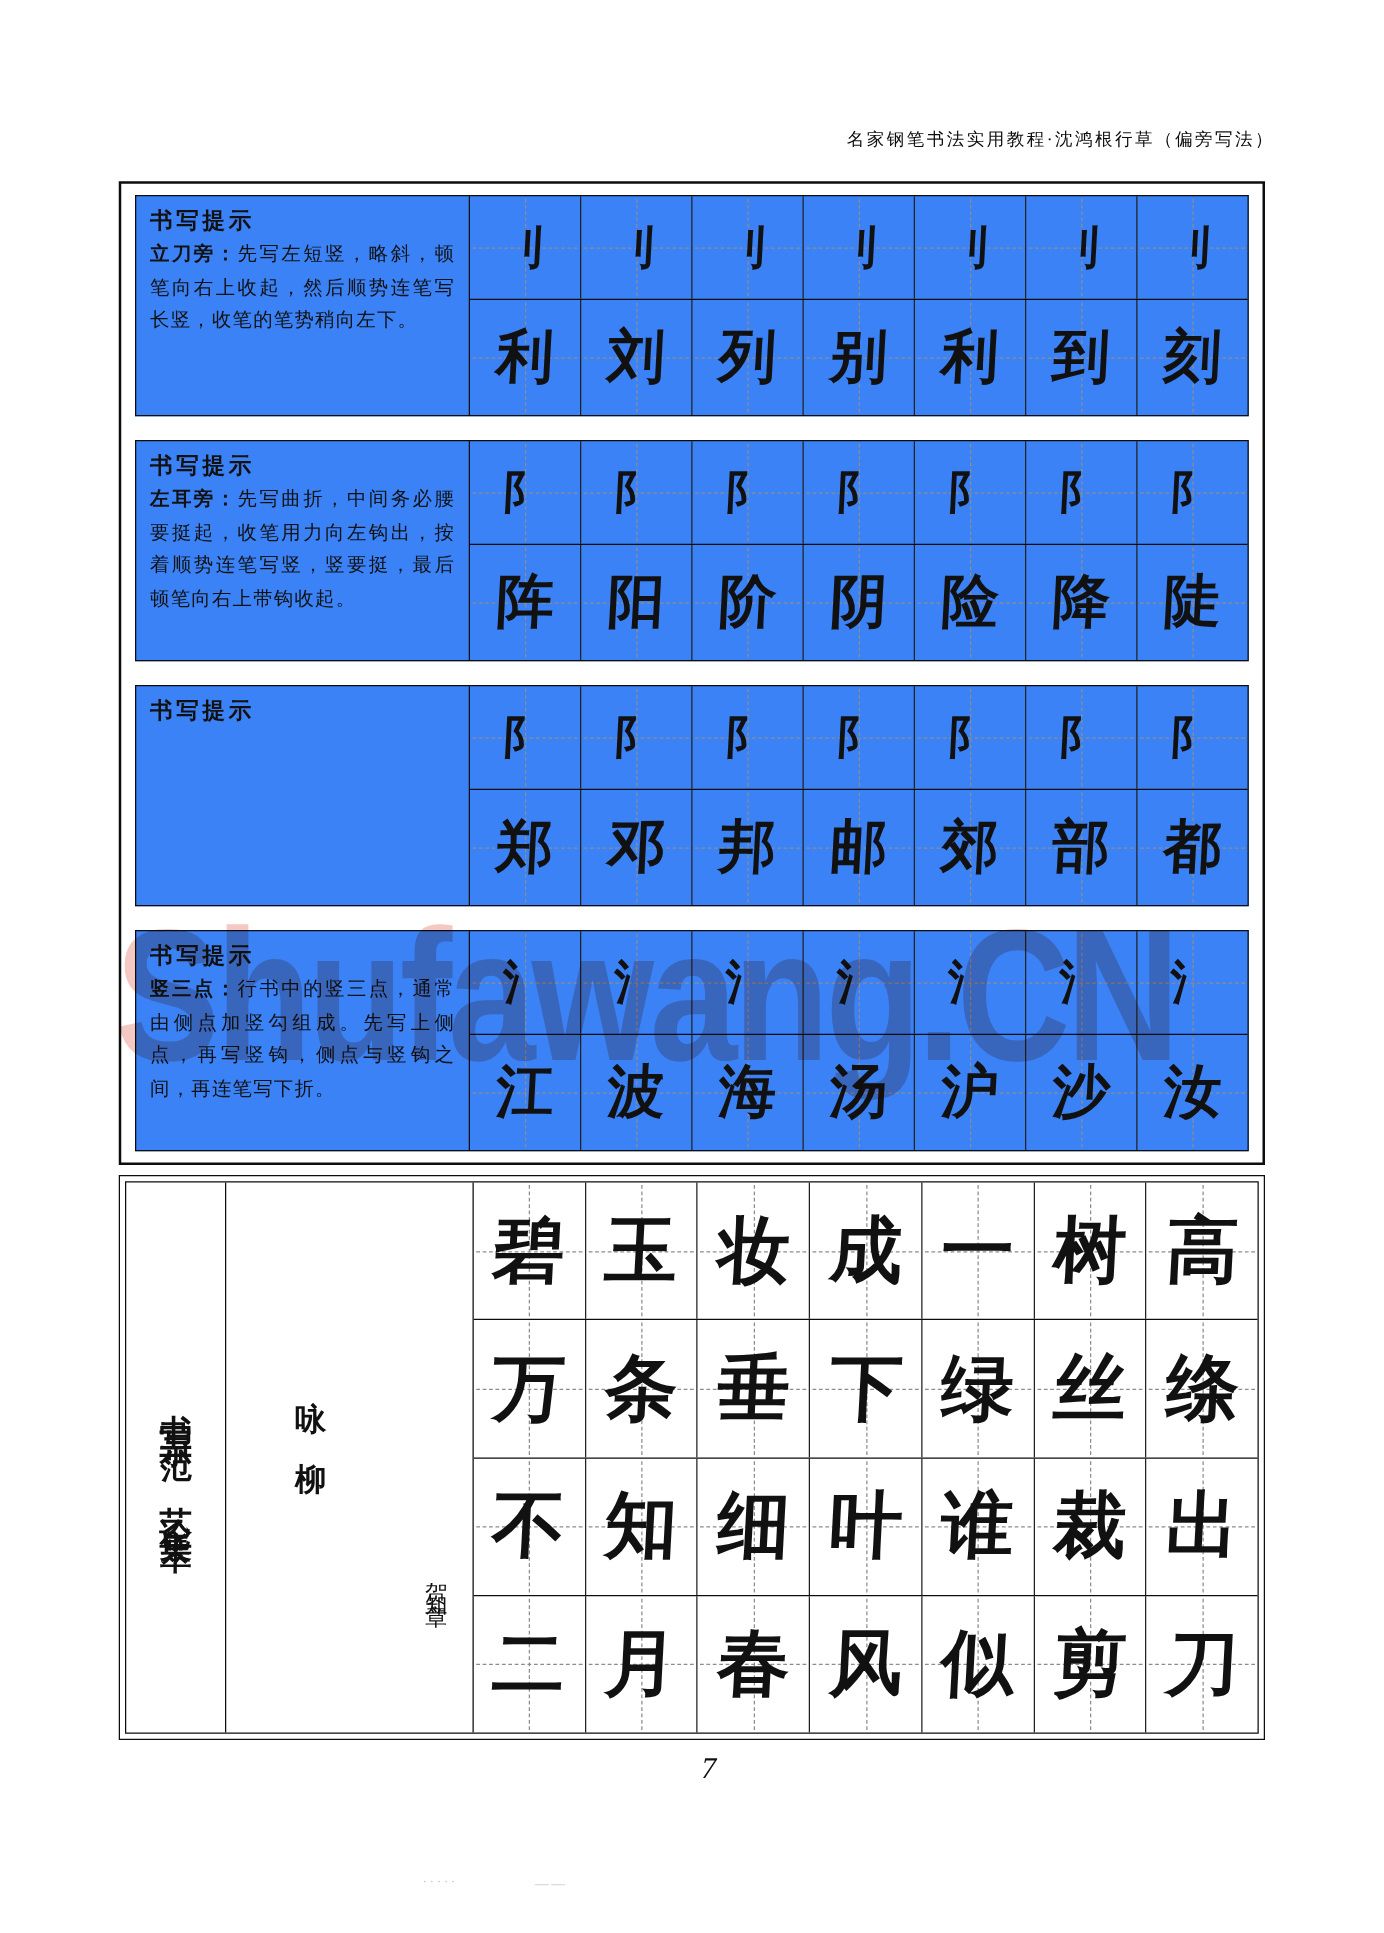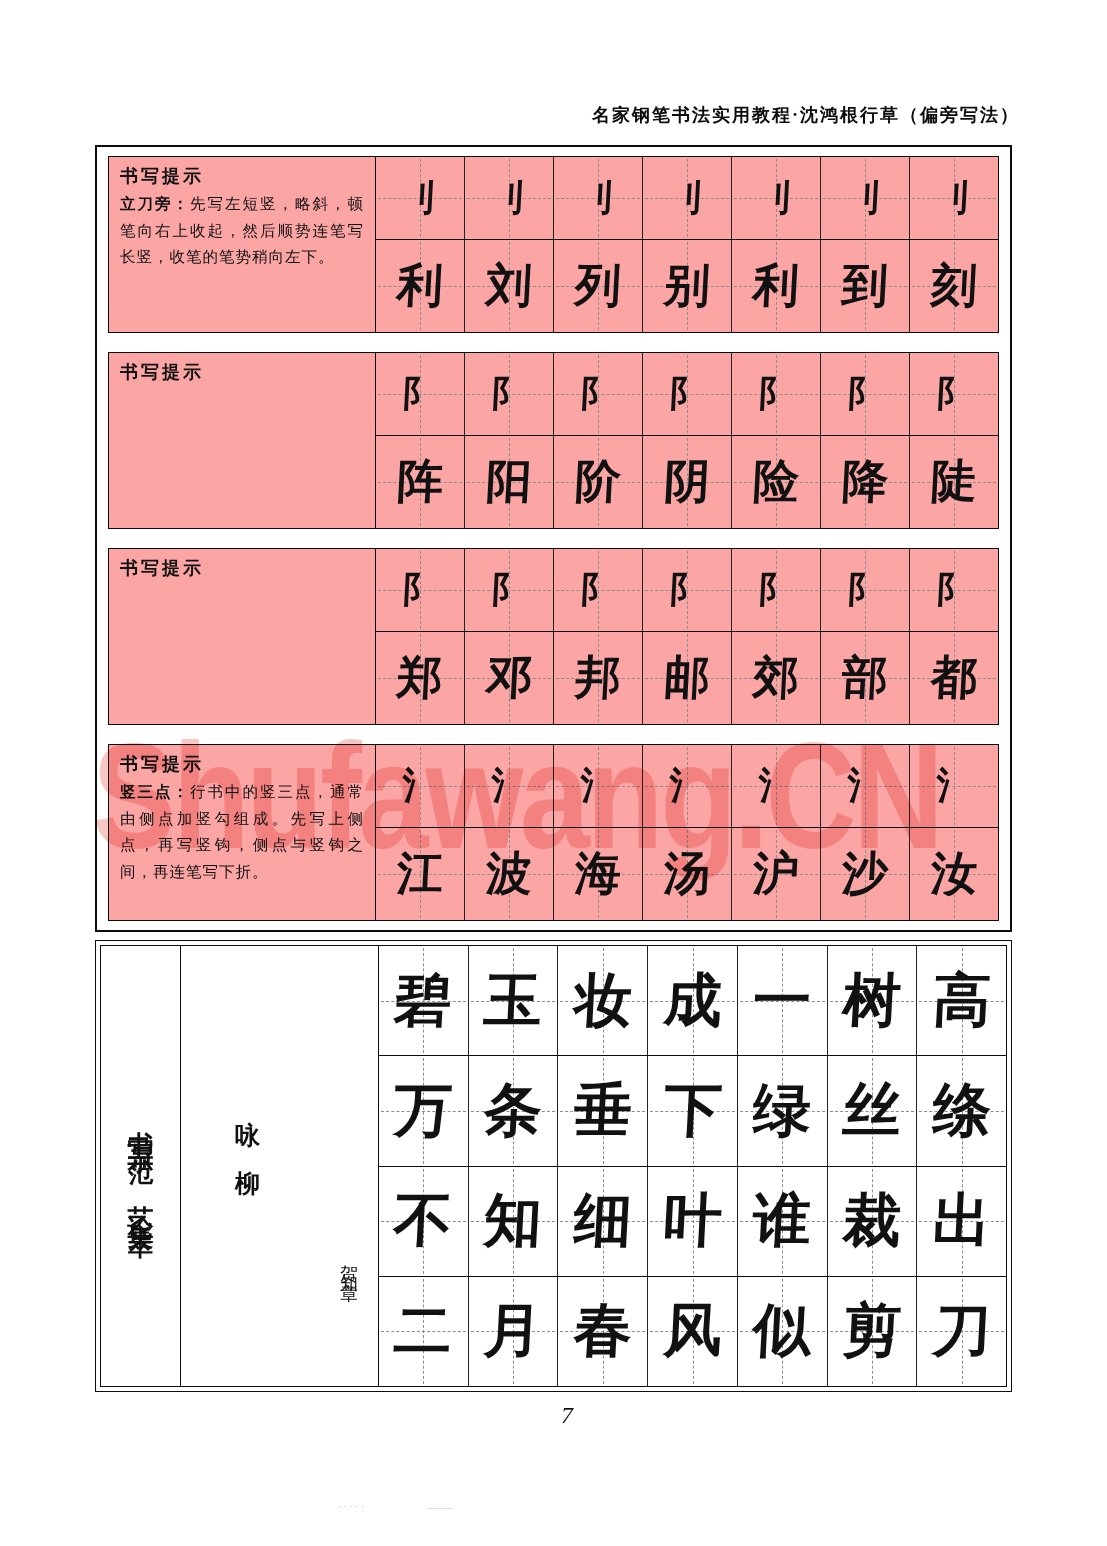--- a/index.html
+++ b/index.html
@@ -1,28 +1,28 @@
 <!DOCTYPE html>
 <html><head>
 <meta charset="utf-8">
 <style>
   html,body{margin:0;padding:0;}
   body{width:1107px;height:1546px;background:#ffffff;position:relative;overflow:hidden;
        font-family:"Liberation Serif", serif;color:#111;}
   .page{position:absolute;inset:0;}
 
   
-  .header-title{position:absolute;top:103px;right:87px;font-size:18px;font-weight:bold;
+  .header-title{position:absolute;top:103px;right:87px;font-size:14px;font-weight:normal;
     letter-spacing:2px;color:#0d0d0d;white-space:nowrap;}
 
   
   .top-frame{position:absolute;left:95px;top:145px;width:917px;height:787px;
     border:2px solid #0d0d0d;box-sizing:border-box;padding:9px 11px;
     display:flex;flex-direction:column;justify-content:space-between;}
-  .section{height:177px;border:1.5px solid #0d0d0d;box-sizing:border-box;display:flex;background:#fca5a5;}
+  .section{height:177px;border:1.5px solid #0d0d0d;box-sizing:border-box;display:flex;background:#3b82f6;}
 
   .tip-box{width:267px;flex:none;border-right:1.5px solid #0d0d0d;box-sizing:border-box;
     padding:7px 11px 4px 11px;overflow:hidden;}
   .tip-title{font-size:18px;font-weight:bold;letter-spacing:3px;margin-bottom:3px;}
   .tip-body{margin:0;font-size:15.5px;line-height:1.72;letter-spacing:1px;text-align:justify;font-family:Liberation Serif, serif;}
   .tip-term{font-weight:bold;}
 
   
   .grid{flex:1;display:flex;flex-direction:column;}
   .grow{display:flex;flex:none;}
@@ -126,20 +126,21 @@
           <div class="cell">
               <span class="glyph">刻</span>
             </div>
         </div>
       </div>
     </div>
 
     <div class="section">
       <div class="tip-box">
         <div class="tip-title">书写提示</div>
+        <p class="tip-body"><span class="tip-term">左耳旁：</span><span>先写曲折，中间务必腰要挺起，收笔用力向左钩出，按着顺势连笔写竖，竖要挺，最后顿笔向右上带钩收起。</span></p>
       </div>
       <div class="grid">
         <div class="grow radical-row">
           <div class="cell">
               <span class="glyph">阝</span>
             </div>
           <div class="cell">
               <span class="glyph">阝</span>
             </div>
           <div class="cell">

